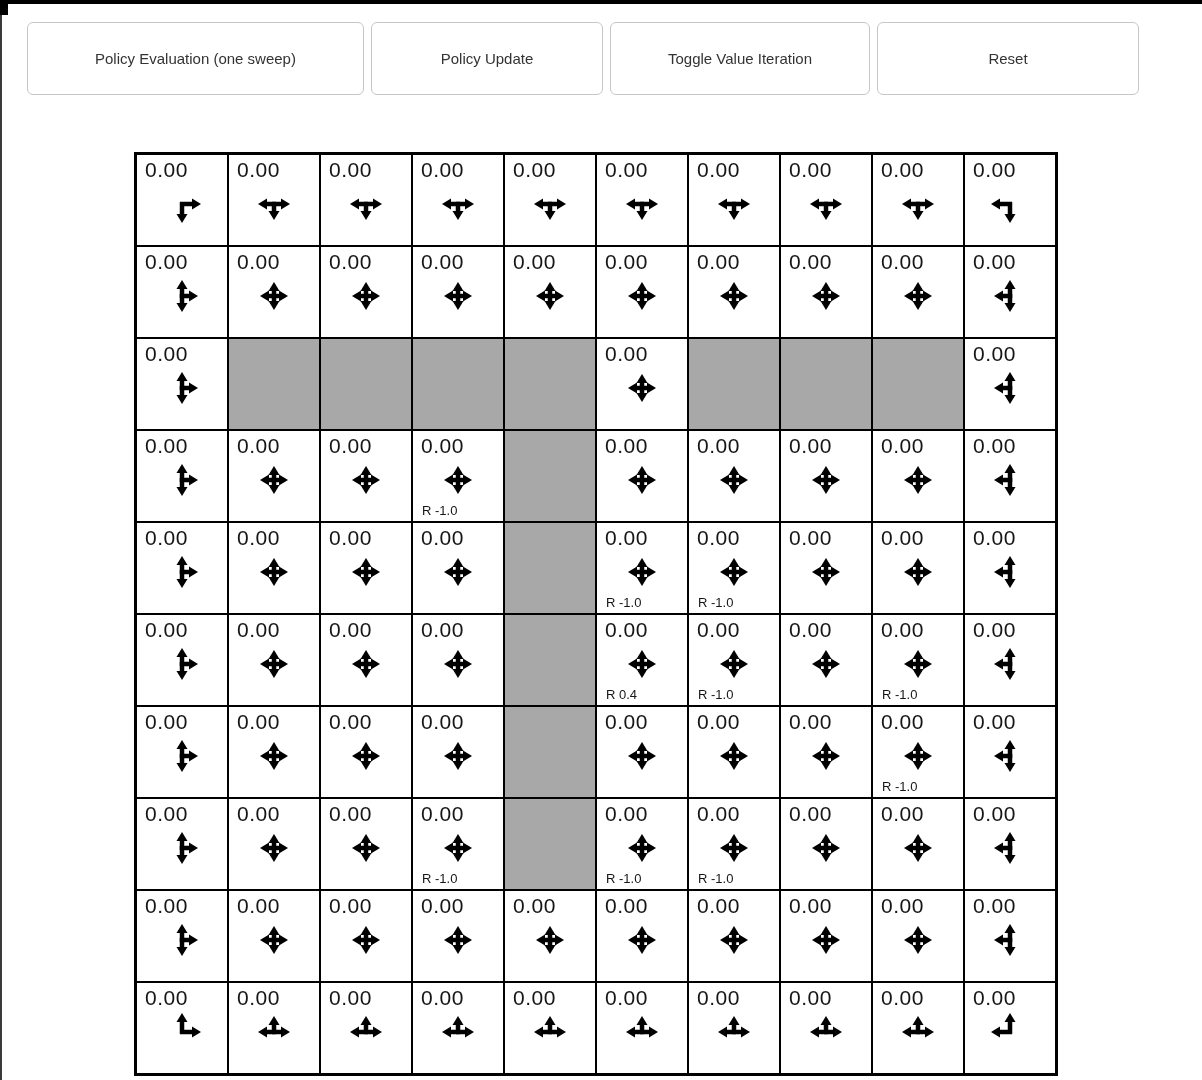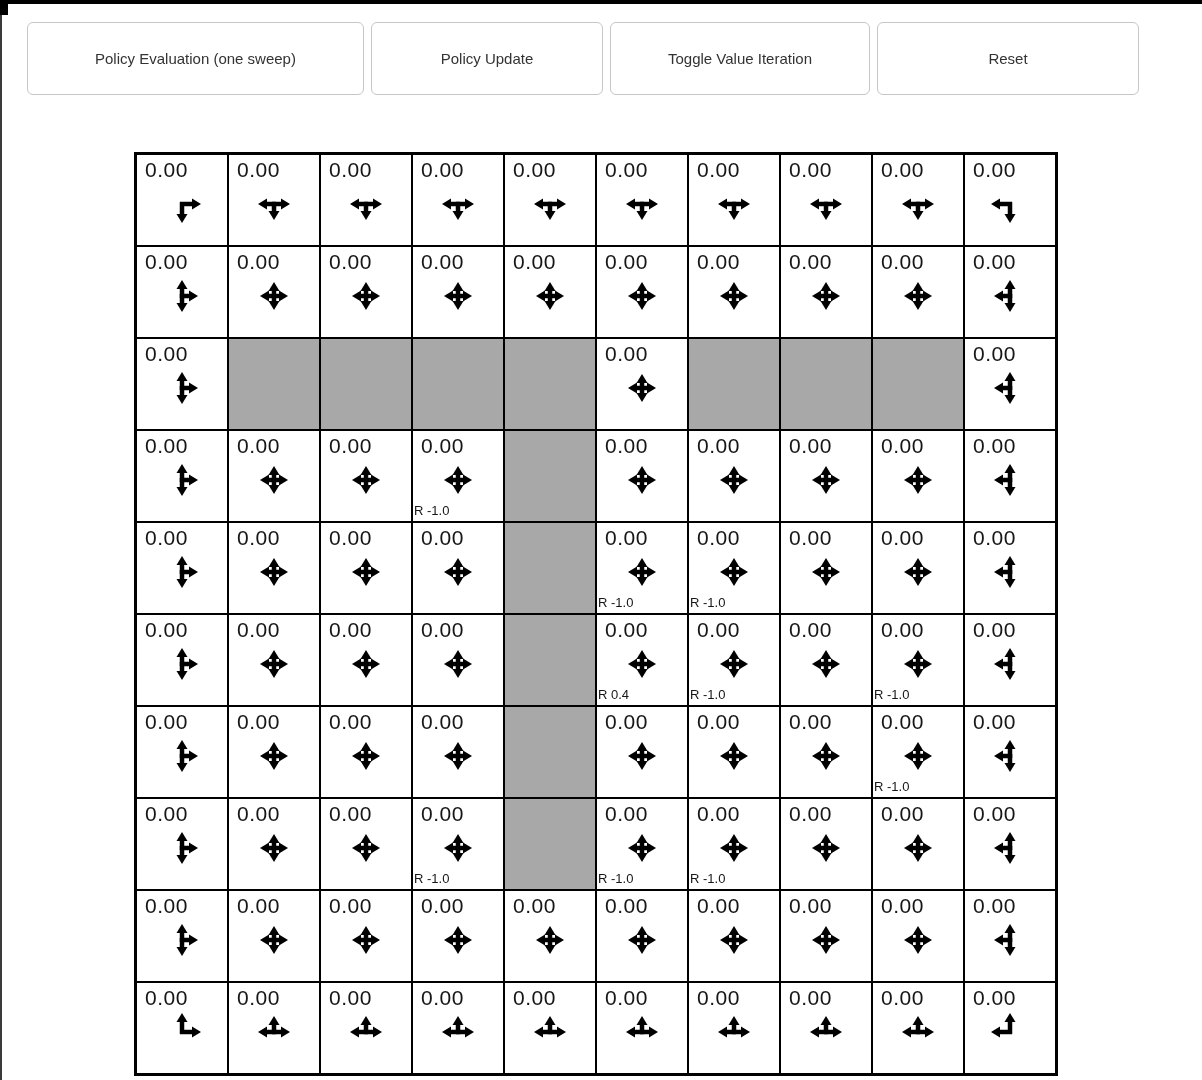--- a/index.html
+++ b/index.html
@@ -35,21 +35,21 @@
   .val{
     position:absolute;top:3px;left:8px;
     font-size:21px;color:#161616;letter-spacing:0.5px;
   }
   .arrows{
     position:absolute;left:50%;top:54%;
     transform:translate(-50%,-50%);
     width:46px;height:46px;
   }
   .reward{
-    position:absolute;bottom:3px;left:1px;
+    position:absolute;bottom:3px;left:9px;
     font-size:13px;color:#161616;
   }
 </style>
 </head>
 <body>
 
 <div class="top-edge"></div>
 <div class="left-edge"></div>
 <div class="corner-edge"></div>
 

